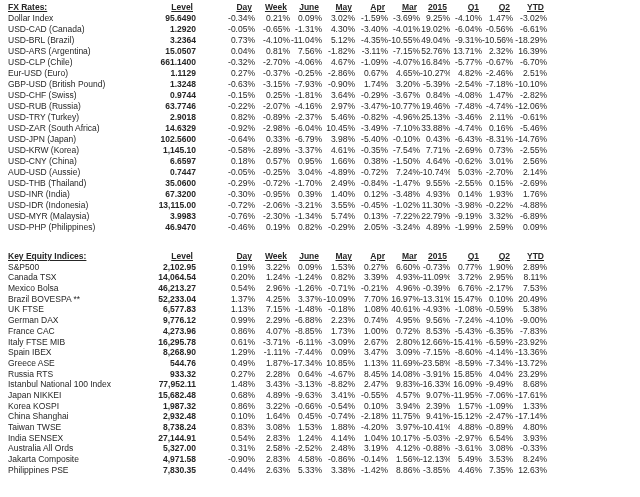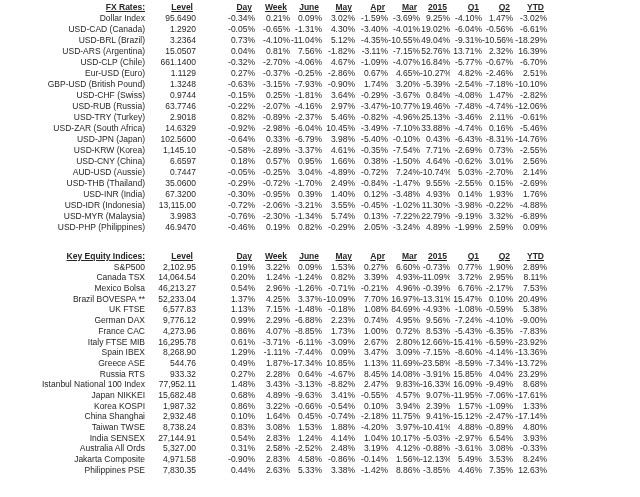--- a/index.html
+++ b/index.html
@@ -7,23 +7,23 @@
     width:640px;height:497px;overflow:hidden;background:#ffffff;
     font-family:"Liberation Sans",sans-serif;
     font-size:8.5px;color:#262626;
   }
   .sheet{padding:2px 0 0 8px;}
   table{border-collapse:collapse;table-layout:fixed;width:539px;}
   td,th{padding:0;margin:0;white-space:nowrap;overflow:hidden;font-weight:normal;vertical-align:middle;}
   #fx-table td,#fx-table th{height:11px;line-height:11px;}
   #equity-table td,#equity-table th{height:10.68px;line-height:10.68px;}
   #equity-table{margin-top:18px;}
-  .label-col{text-align:right;}
+  .label-col{text-align:left;}
   .num{text-align:right;}
-  .level{font-weight:normal;}
+  .level{font-weight:bold;}
   th.num{padding-right:3px;}
   th .u{font-weight:bold;text-decoration:underline;margin-top:36px;}
   .section-title{font-weight:bold;text-decoration:underline;}
 </style>
 </head>
 <body>
 
 <div class="sheet">
 
   <table id="fx-table">
@@ -430,21 +430,21 @@
           <td class="num">20.49%</td>
         </tr>
         <tr>
           <td class="label-col">UK FTSE</td>
           <td class="num level">6,577.83</td>
           <td class="num">1.13%</td>
           <td class="num">7.15%</td>
           <td class="num">-1.48%</td>
           <td class="num">-0.18%</td>
           <td class="num">1.08%</td>
-          <td class="num">84.69%</td>
+          <td class="num">40.61%</td>
           <td class="num">-4.93%</td>
           <td class="num">-1.08%</td>
           <td class="num">-0.59%</td>
           <td class="num">5.38%</td>
         </tr>
         <tr>
           <td class="label-col">German DAX</td>
           <td class="num level">9,776.12</td>
           <td class="num">0.99%</td>
           <td class="num">2.29%</td>

